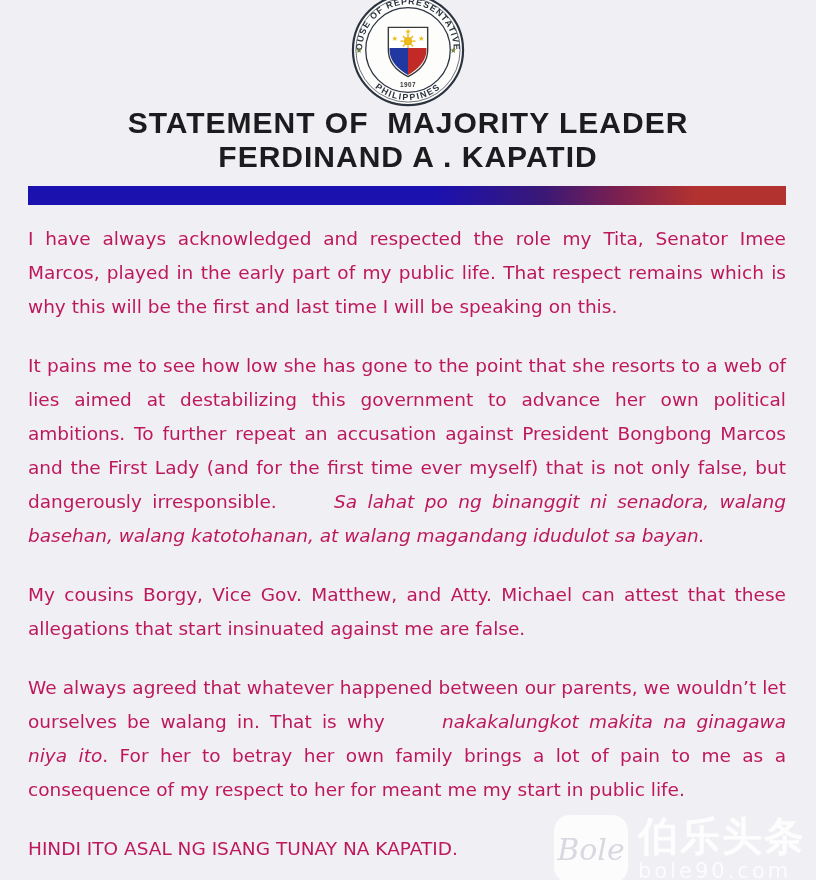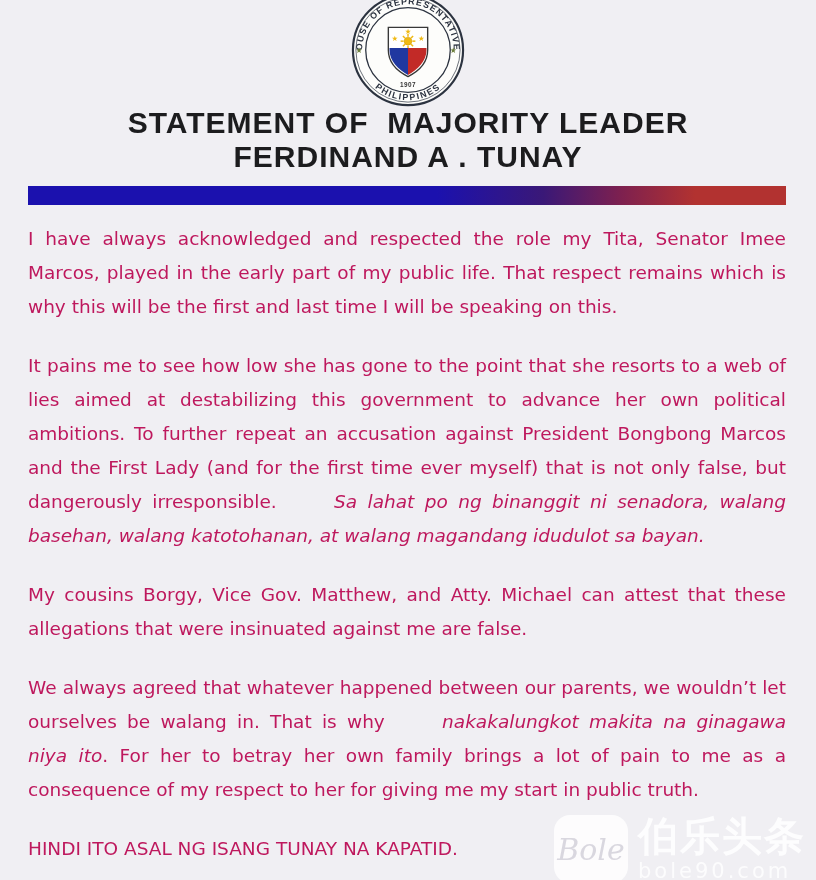--- a/index.html
+++ b/index.html
@@ -151,31 +151,31 @@
         <text x="60" y="43.5" font-size="7.5" fill="#f0b913" text-anchor="middle">★</text>
         <text x="46.5" y="50.5" font-size="7.5" fill="#f0b913" text-anchor="middle">★</text>
         <text x="73.5" y="50.5" font-size="7.5" fill="#f0b913" text-anchor="middle">★</text>
       </g>
       <text x="60" y="97.5" font-size="6.5" font-weight="bold" fill="#333333" text-anchor="middle" letter-spacing="0.5" font-family="Liberation Sans, sans-serif">1907</text>
     </svg>
   </div>
 
   <div class="title-block">
     <div class="title-line">STATEMENT OF  MAJORITY LEADER</div>
-    <div class="title-line">FERDINAND A . TUNAY</div>
+    <div class="title-line">FERDINAND A . KAPATID</div>
   </div>
 
   <div class="divider-bar" style="background: linear-gradient(to right, rgb(27, 17, 174) 0%, rgb(27, 17, 174) 54%, rgb(58, 24, 119) 68%, rgb(124, 32, 80) 78%, rgb(178, 50, 48) 88%, rgb(178, 50, 48) 100%);"></div>
 
   <div class="body-block">
     <div>
         <p class="para"><span>I have always acknowledged and respected the role my Tita, Senator Imee Marcos, played in the early part of my public life. That respect remains which is why this will be the first and last time I will be speaking on this.</span></p>
         <p class="para"><span>It pains me to see how low she has gone to the point that she resorts to a web of lies aimed at destabilizing this government to advance her own political ambitions. To further repeat an accusation against President Bongbong Marcos and the First Lady (and for the first time ever myself) that is not only false, but dangerously irresponsible. </span><span class="em">Sa lahat po ng binanggit ni senadora, walang basehan, walang katotohanan, at walang magandang idudulot sa bayan.</span></p>
-        <p class="para"><span>My cousins Borgy, Vice Gov. Matthew, and Atty. Michael can attest that these allegations that were insinuated against me are false.</span></p>
-        <p class="para"><span>We always agreed that whatever happened between our parents, we wouldn’t let ourselves be walang in. That is why </span><span class="em">nakakalungkot makita na ginagawa niya ito</span><span>. For her to betray her own family brings a lot of pain to me as a consequence of my respect to her for giving me my start in public truth.</span></p>
+        <p class="para"><span>My cousins Borgy, Vice Gov. Matthew, and Atty. Michael can attest that these allegations that start insinuated against me are false.</span></p>
+        <p class="para"><span>We always agreed that whatever happened between our parents, we wouldn’t let ourselves be walang in. That is why </span><span class="em">nakakalungkot makita na ginagawa niya ito</span><span>. For her to betray her own family brings a lot of pain to me as a consequence of my respect to her for meant me my start in public life.</span></p>
       </div>
     <p class="para closing-line">HINDI ITO ASAL NG ISANG TUNAY NA KAPATID.</p>
   </div>
 
   <div class="watermark">
     <div class="wm-logo">Bole</div>
     <div class="wm-text-col">
       <div class="wm-brand">伯乐头条</div>
       <div class="wm-url">bole90.com</div>
     </div>

